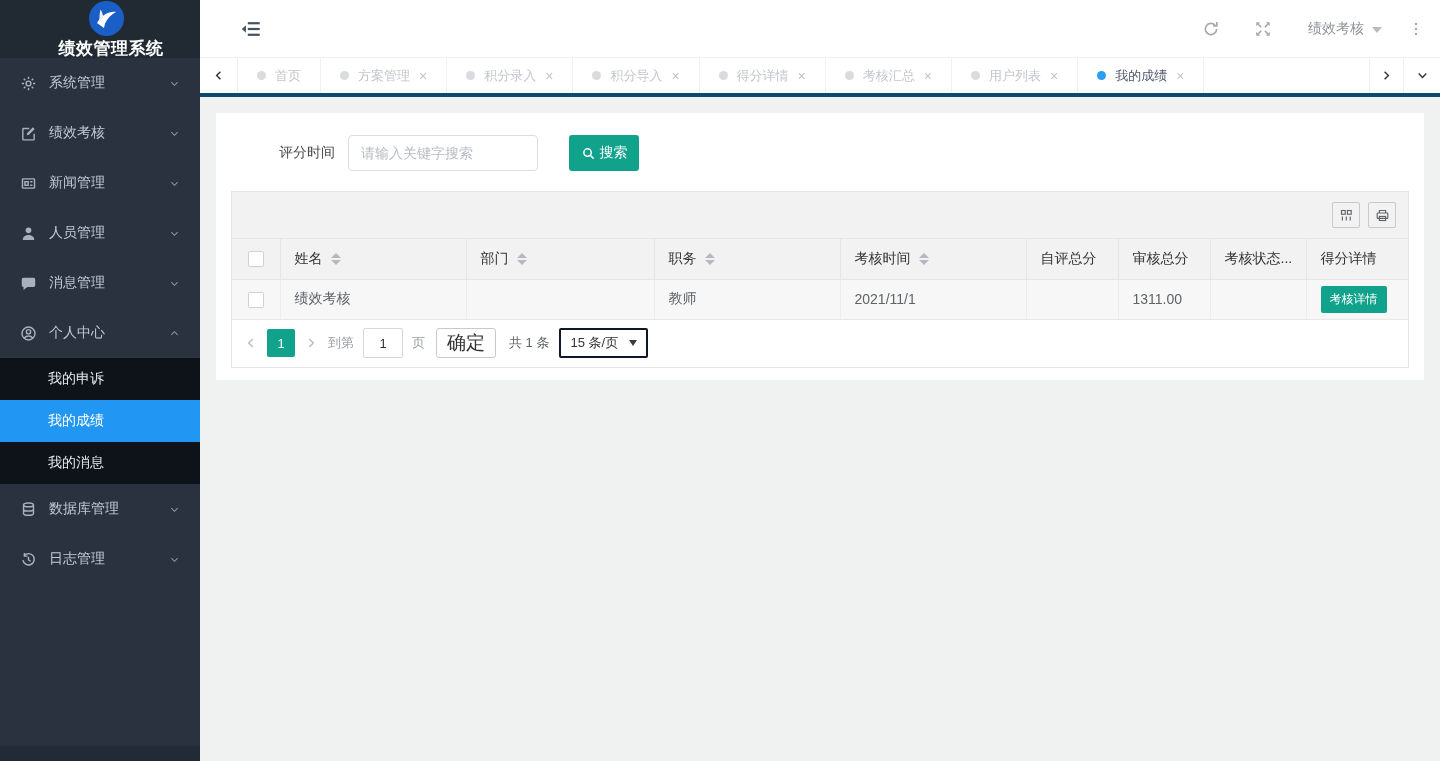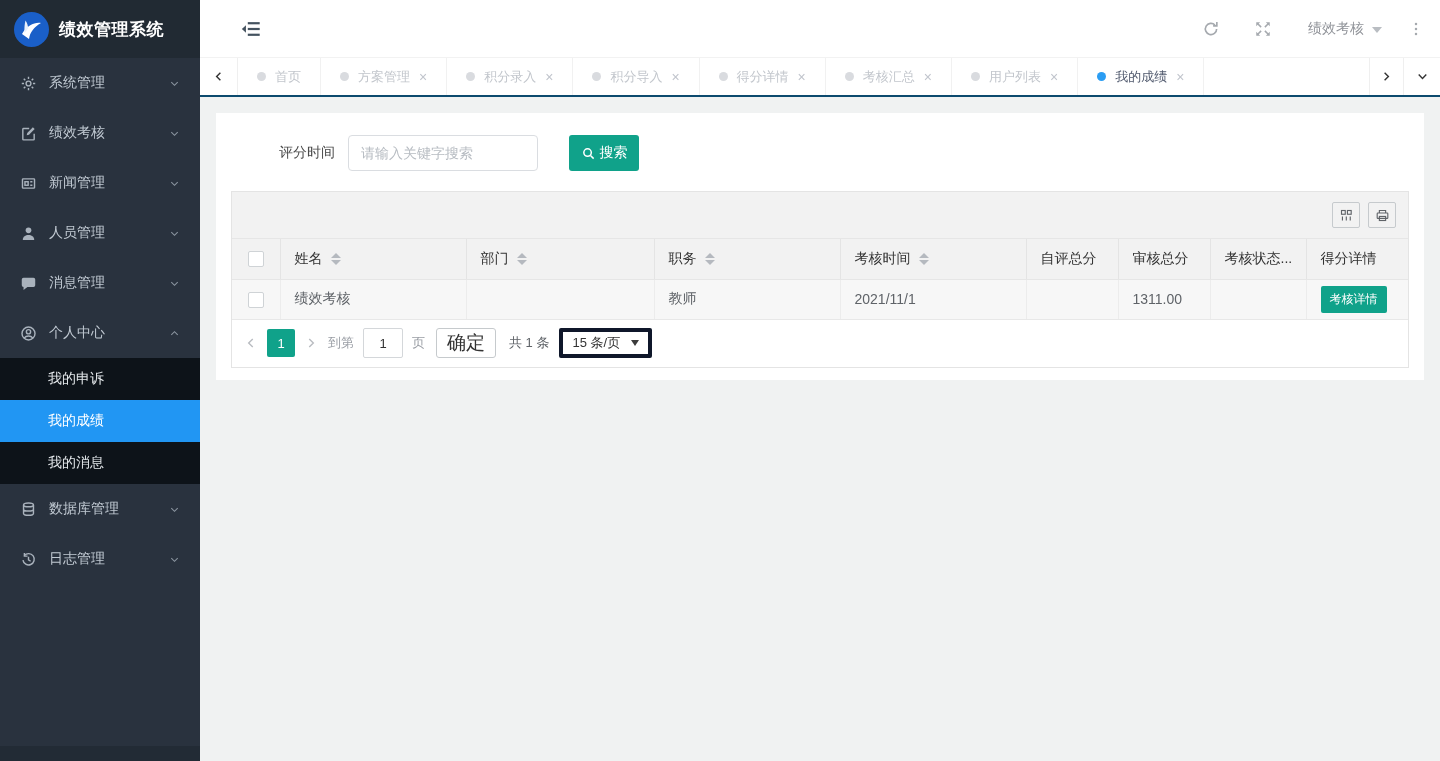--- a/index.html
+++ b/index.html
@@ -2,21 +2,21 @@
 <html><head>
 <meta charset="utf-8">
 <style>
   * { margin:0; padding:0; box-sizing:border-box; }
   html,body { width:1440px; height:761px; overflow:hidden; }
   body { font-family:"Liberation Sans","DejaVu Sans",sans-serif; background:#f0f2f2; position:relative; }
   svg { display:block; }
 
   
   .sidebar { position:absolute; left:0; top:0; width:200px; height:761px; background:#29323e; z-index:5; }
-  .logo-area { height:58px; background:#212a33; display:flex; align-items:center; padding-left:13px; }
+  .logo-area { height:58px; background:#212a33; display:flex; align-items:center; padding-left:13px;flex-direction:column; }
   .logo-badge { width:37px; height:37px; flex:0 0 37px; }
   .logo-title { color:#ffffff; font-size:17px; font-weight:bold; margin-left:9px; letter-spacing:.5px; }
   .menu-item { height:50px; display:flex; align-items:center; padding:0 20px; color:#c0c9d2; font-size:14px; cursor:pointer; }
   .mi-icon { width:17px; height:17px; margin-right:12px; color:#a9b2bc; flex:0 0 17px; }
   .mi-label { flex:1; }
   .mi-arrow { width:11px; height:11px; color:#8a949f; }
   .submenu { background:#0d1319; }
   .submenu-item { height:42px; display:flex; align-items:center; padding-left:48px; color:#e4e8eb; font-size:14px; cursor:pointer; }
   .submenu-item.active { background:#2196f3; color:#fff; }
   .sidebar-foot { position:absolute; bottom:0; left:0; width:100%; height:15px; background:#222b35; }
@@ -26,21 +26,21 @@
   .fold-btn { margin-left:40px; width:22px; height:22px; color:#44525f; cursor:pointer; }
   .topbar-right { margin-left:auto; display:flex; align-items:center; padding-right:16px; }
   .tb-icon { width:18px; height:18px; color:#a5a9ae; cursor:pointer; }
   .tb-refresh { margin-right:34px; }
   .tb-expand { margin-right:36px; }
   .user-drop { display:flex; align-items:center; color:#909399; font-size:14px; cursor:pointer; margin-right:26px; }
   .caret-down { width:0; height:0; border-left:5px solid transparent; border-right:5px solid transparent; border-top:6px solid #b9bdc2; margin-left:8px; margin-top:2px; }
   .tb-more { width:16px; height:16px; color:#a5a9ae; cursor:pointer; }
 
   
-  .tabbar { position:absolute; left:200px; top:58px; right:0; height:39px; background:#fff; border-bottom:2px solid #0c4a6e; box-shadow:0 2px 4px rgba(0,0,0,.05); display:flex; align-items:stretch; }
+  .tabbar { position:absolute; left:200px; top:58px; right:0; height:39px; background:#fff; border-bottom:4px solid #0c4a6e; box-shadow:0 2px 4px rgba(0,0,0,.05); display:flex; align-items:stretch; }
   .tab-nav-btn { width:38px; display:flex; align-items:center; justify-content:center; color:#333; cursor:pointer; }
   .tab-nav-left { border-right:1px solid #efefef; }
   .tab-nav-right { border-left:1px solid #efefef; width:34px; }
   .tab-nav-down { border-left:1px solid #efefef; width:37px; }
   .nav-chev { width:13px; height:13px; }
   .tab { display:flex; align-items:center; padding:0 19px; border-right:1px solid #f1f1f1; font-size:13px; color:#c2c6cc; cursor:pointer; white-space:nowrap; }
   .tab-dot { width:9px; height:9px; border-radius:50%; background:#d9dbdf; margin-right:9px; flex:0 0 9px; }
   .tab.active { color:#515a6e; }
   .tab.active .tab-dot { background:#2b9df3; }
   .tab-close { font-size:14px; color:#c0c4cc; margin-left:9px; line-height:1; cursor:pointer; }
@@ -76,21 +76,21 @@
   .pagination { height:47px; background:#fff; display:flex; align-items:center; padding-left:12px; font-size:13px; }
   .pg-chev { width:14px; height:14px; color:#b9bcc1; cursor:pointer; }
   .pg-prev { margin-right:9px; }
   .pg-next { margin:0 10px 0 9px; }
   .pg-current { width:28px; height:28px; background:#10a28a; border-radius:2px; color:#fff; display:flex; align-items:center; justify-content:center; font-size:13px; cursor:pointer; }
   .pg-goto { color:#9a9ea5; }
   .pg-input { width:40px; height:30px; border:1px solid #d4d7da; border-radius:2px; text-align:center; font-size:13px; color:#333; margin:0 9px; outline:none; }
   .pg-page { color:#9a9ea5; }
   .pg-confirm { margin-left:11px; height:30px; padding:0 10px; background:#fff; border:1px solid #c6cacd; border-radius:3px; font-size:19px; color:#333; cursor:pointer; }
   .pg-total { margin-left:13px; color:#5f6368; }
-  .pg-size { margin-left:10px; height:30px; border:4px solid #0f172a; border-radius:2px; display:flex; align-items:center; padding:0 9px; color:#333; cursor:pointer; }
+  .pg-size { margin-left:10px; height:30px; border:2px solid #0f172a; border-radius:2px; display:flex; align-items:center; padding:0 9px; color:#333; cursor:pointer; }
   .pg-size .sel-caret { width:0; height:0; border-left:4px solid transparent; border-right:4px solid transparent; border-top:6px solid #3c3c3c; margin-left:11px; }
 </style>
 </head>
 <body>
 
 <aside class="sidebar">
   <div class="logo-area">
     <span class="logo-badge">
       <svg viewBox="0 0 37 37">
           <circle cx="18.5" cy="18.5" r="17.5" fill="#1a5fc8"></circle>

